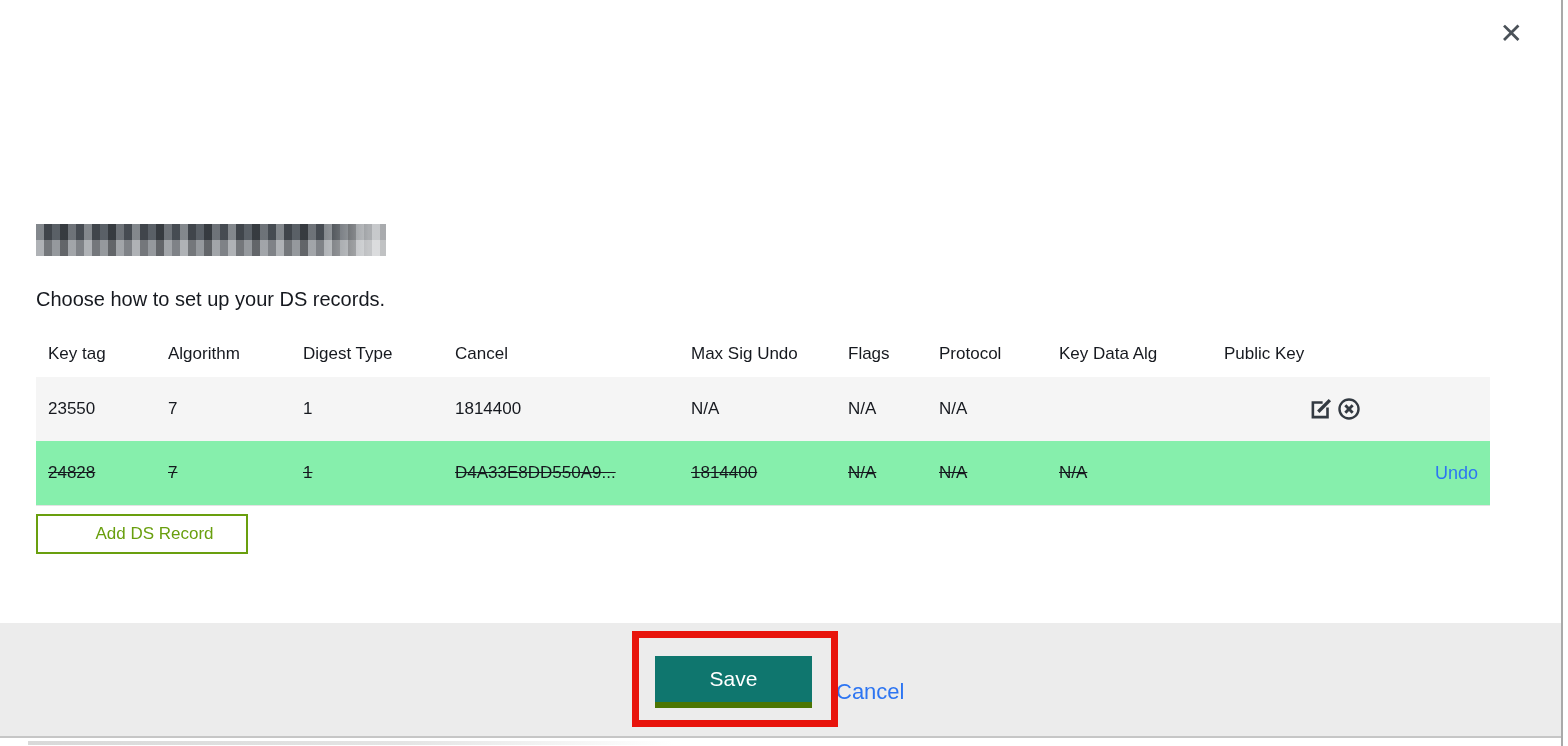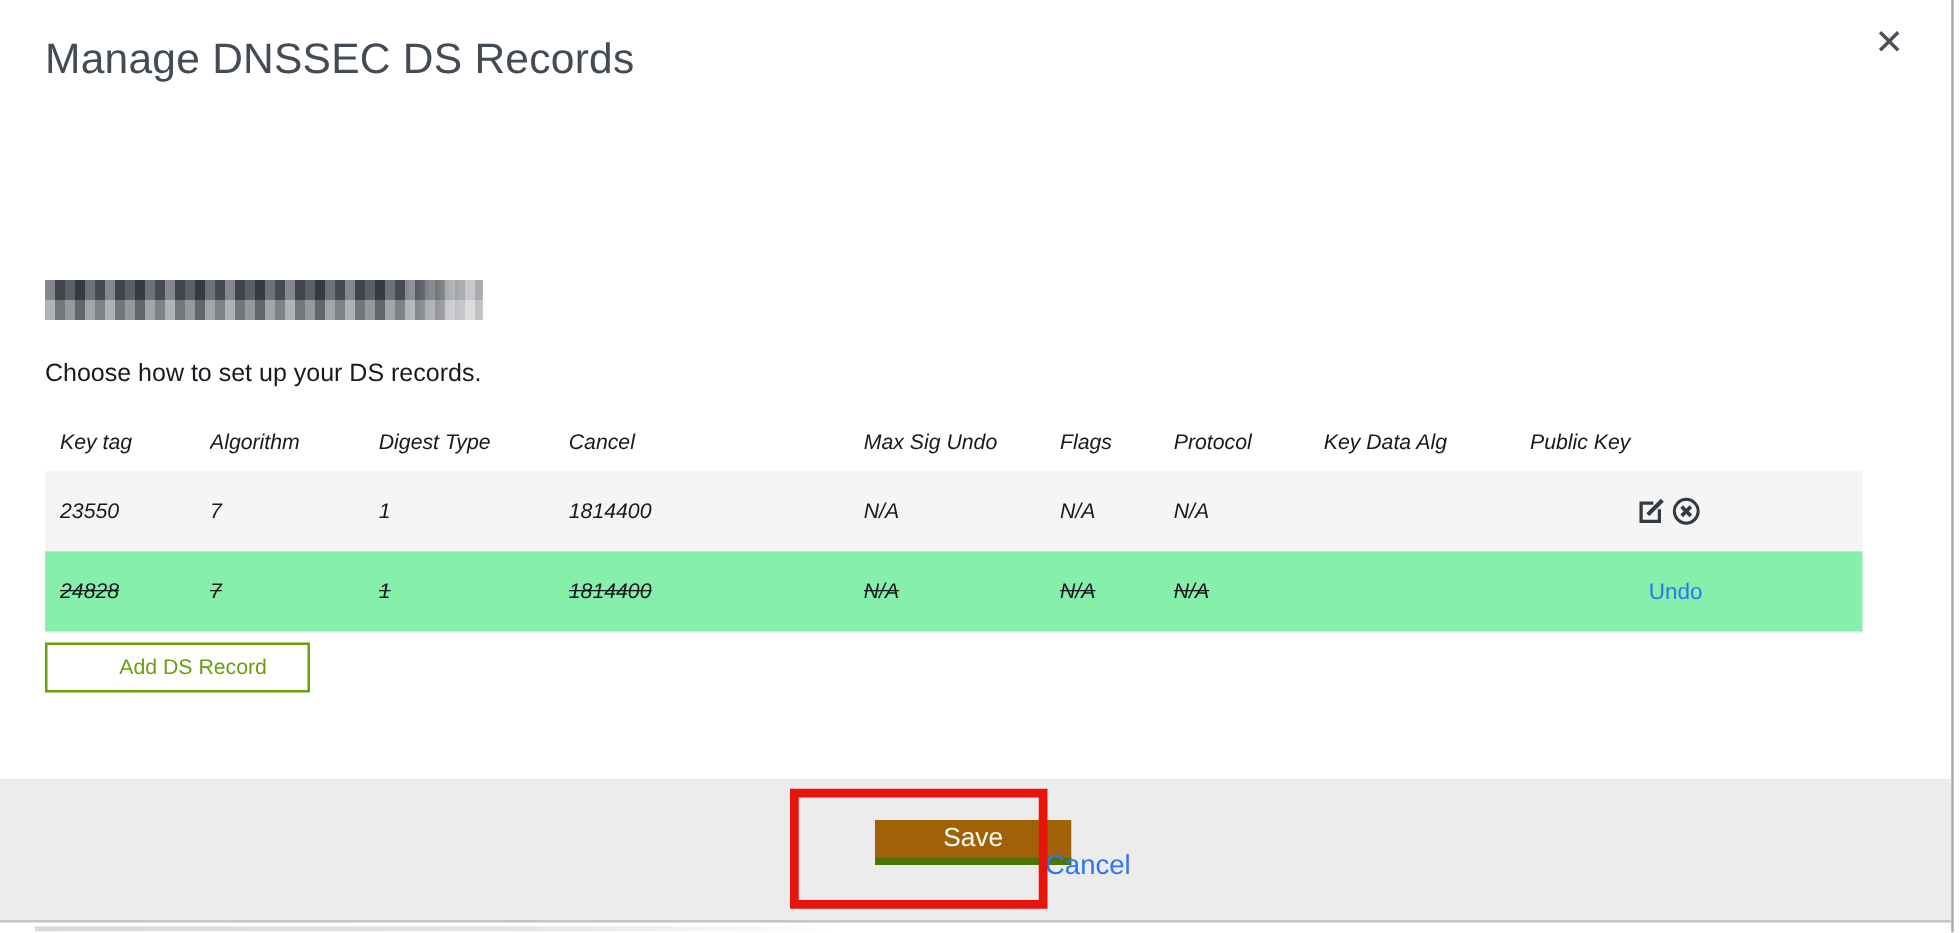--- a/index.html
+++ b/index.html
@@ -55,21 +55,21 @@
     display: grid;
     grid-template-columns: 120px 135px 152px 236px 157px 91px 120px 165px 150px 1fr;
     align-items: center;
     padding-left: 12px;
   }
   .grid-row.head { height: 46px; color: #16191f; }
   .grid-row.body-row { height: 64px; }
   .row-existing { background: #f5f5f5; }
   .row-deleted { background: #86efac; }
   .row-deleted .cell { text-decoration: line-through; }
-  .cell { white-space: nowrap; overflow: hidden; font-style: italic; }
+  .cell { white-space: nowrap; overflow: hidden; }
   .actions-cell {
     display: flex; justify-content: flex-end; align-items: center;
     gap: 2px; padding-right: 12px;
   }
   .icon-btn { cursor: pointer; display: inline-flex; }
   .icon-btn svg { display: block; }
   .undo-link, .cancel-link {
     color: #2d75f2; text-decoration: none; cursor: pointer;
   }
   .undo-link { font-size: 18px; }
@@ -88,27 +88,26 @@
 
   
   .footer {
     position: absolute; left: 0; top: 623px;
     width: 1561px; height: 115px;
     background: #ececec;
     border-bottom: 2px solid #c6c6c6;
   }
   .save-btn {
     position: absolute; left: 655px; top: 33px;
-    width: 157px; height: 36px;
-    background: #a16207;
+    width: 157px; height: 52px;
+    background: #0f766e;
     border: none;
     border-bottom: 6px solid #4b7503;
     color: #ffffff; font-size: 21px; font-family: inherit;
     cursor: pointer;
-    margin-left: 45px;
   }
   .cancel-link {
     position: absolute; left: 836px; top: 56px;
     font-size: 22px;
   }
   .annotation-rect {
     position: absolute; left: 632px; top: 8px;
     width: 206px; height: 96px;
     border: 7px solid #e8140c;
     pointer-events: none;
@@ -117,21 +116,20 @@
     position: absolute; left: 28px; top: 741px;
     width: 680px; height: 4px;
     background: linear-gradient(90deg, #d9d9d9 0%, #e4e4e4 55%, rgba(228,228,228,0) 95%);
   }
 </style>
 </head>
 <body>
 
 <div class="page">
 
-  <h1 class="modal-title">Manage DNSSEC DS Records</h1>
   <span class="close-btn">✕</span>
 
   <div class="redacted"></div>
 
   <p class="instruction">Choose how to set up your DS records.</p>
 
   <div class="ds-table">
 
     <div class="grid-row head">
       <div class="cell">Key tag</div>
@@ -168,20 +166,21 @@
             <path d="M8.6 8.6 l6.8 6.8 M15.4 8.6 l-6.8 6.8" stroke-width="2.7"></path>
           </svg>
         </span>
       </div>
     </div>
 
     <div class="grid-row body-row row-deleted">
       <div class="cell">24828</div>
       <div class="cell">7</div>
       <div class="cell">1</div>
+      <div class="cell">D4A33E8DD550A9...</div>
       <div class="cell">1814400</div>
       <div class="cell">N/A</div>
       <div class="cell">N/A</div>
       <div class="cell">N/A</div>
       <div class="cell"></div>
       <div class="actions-cell">
         <a class="undo-link">Undo</a>
       </div>
     </div>
 

